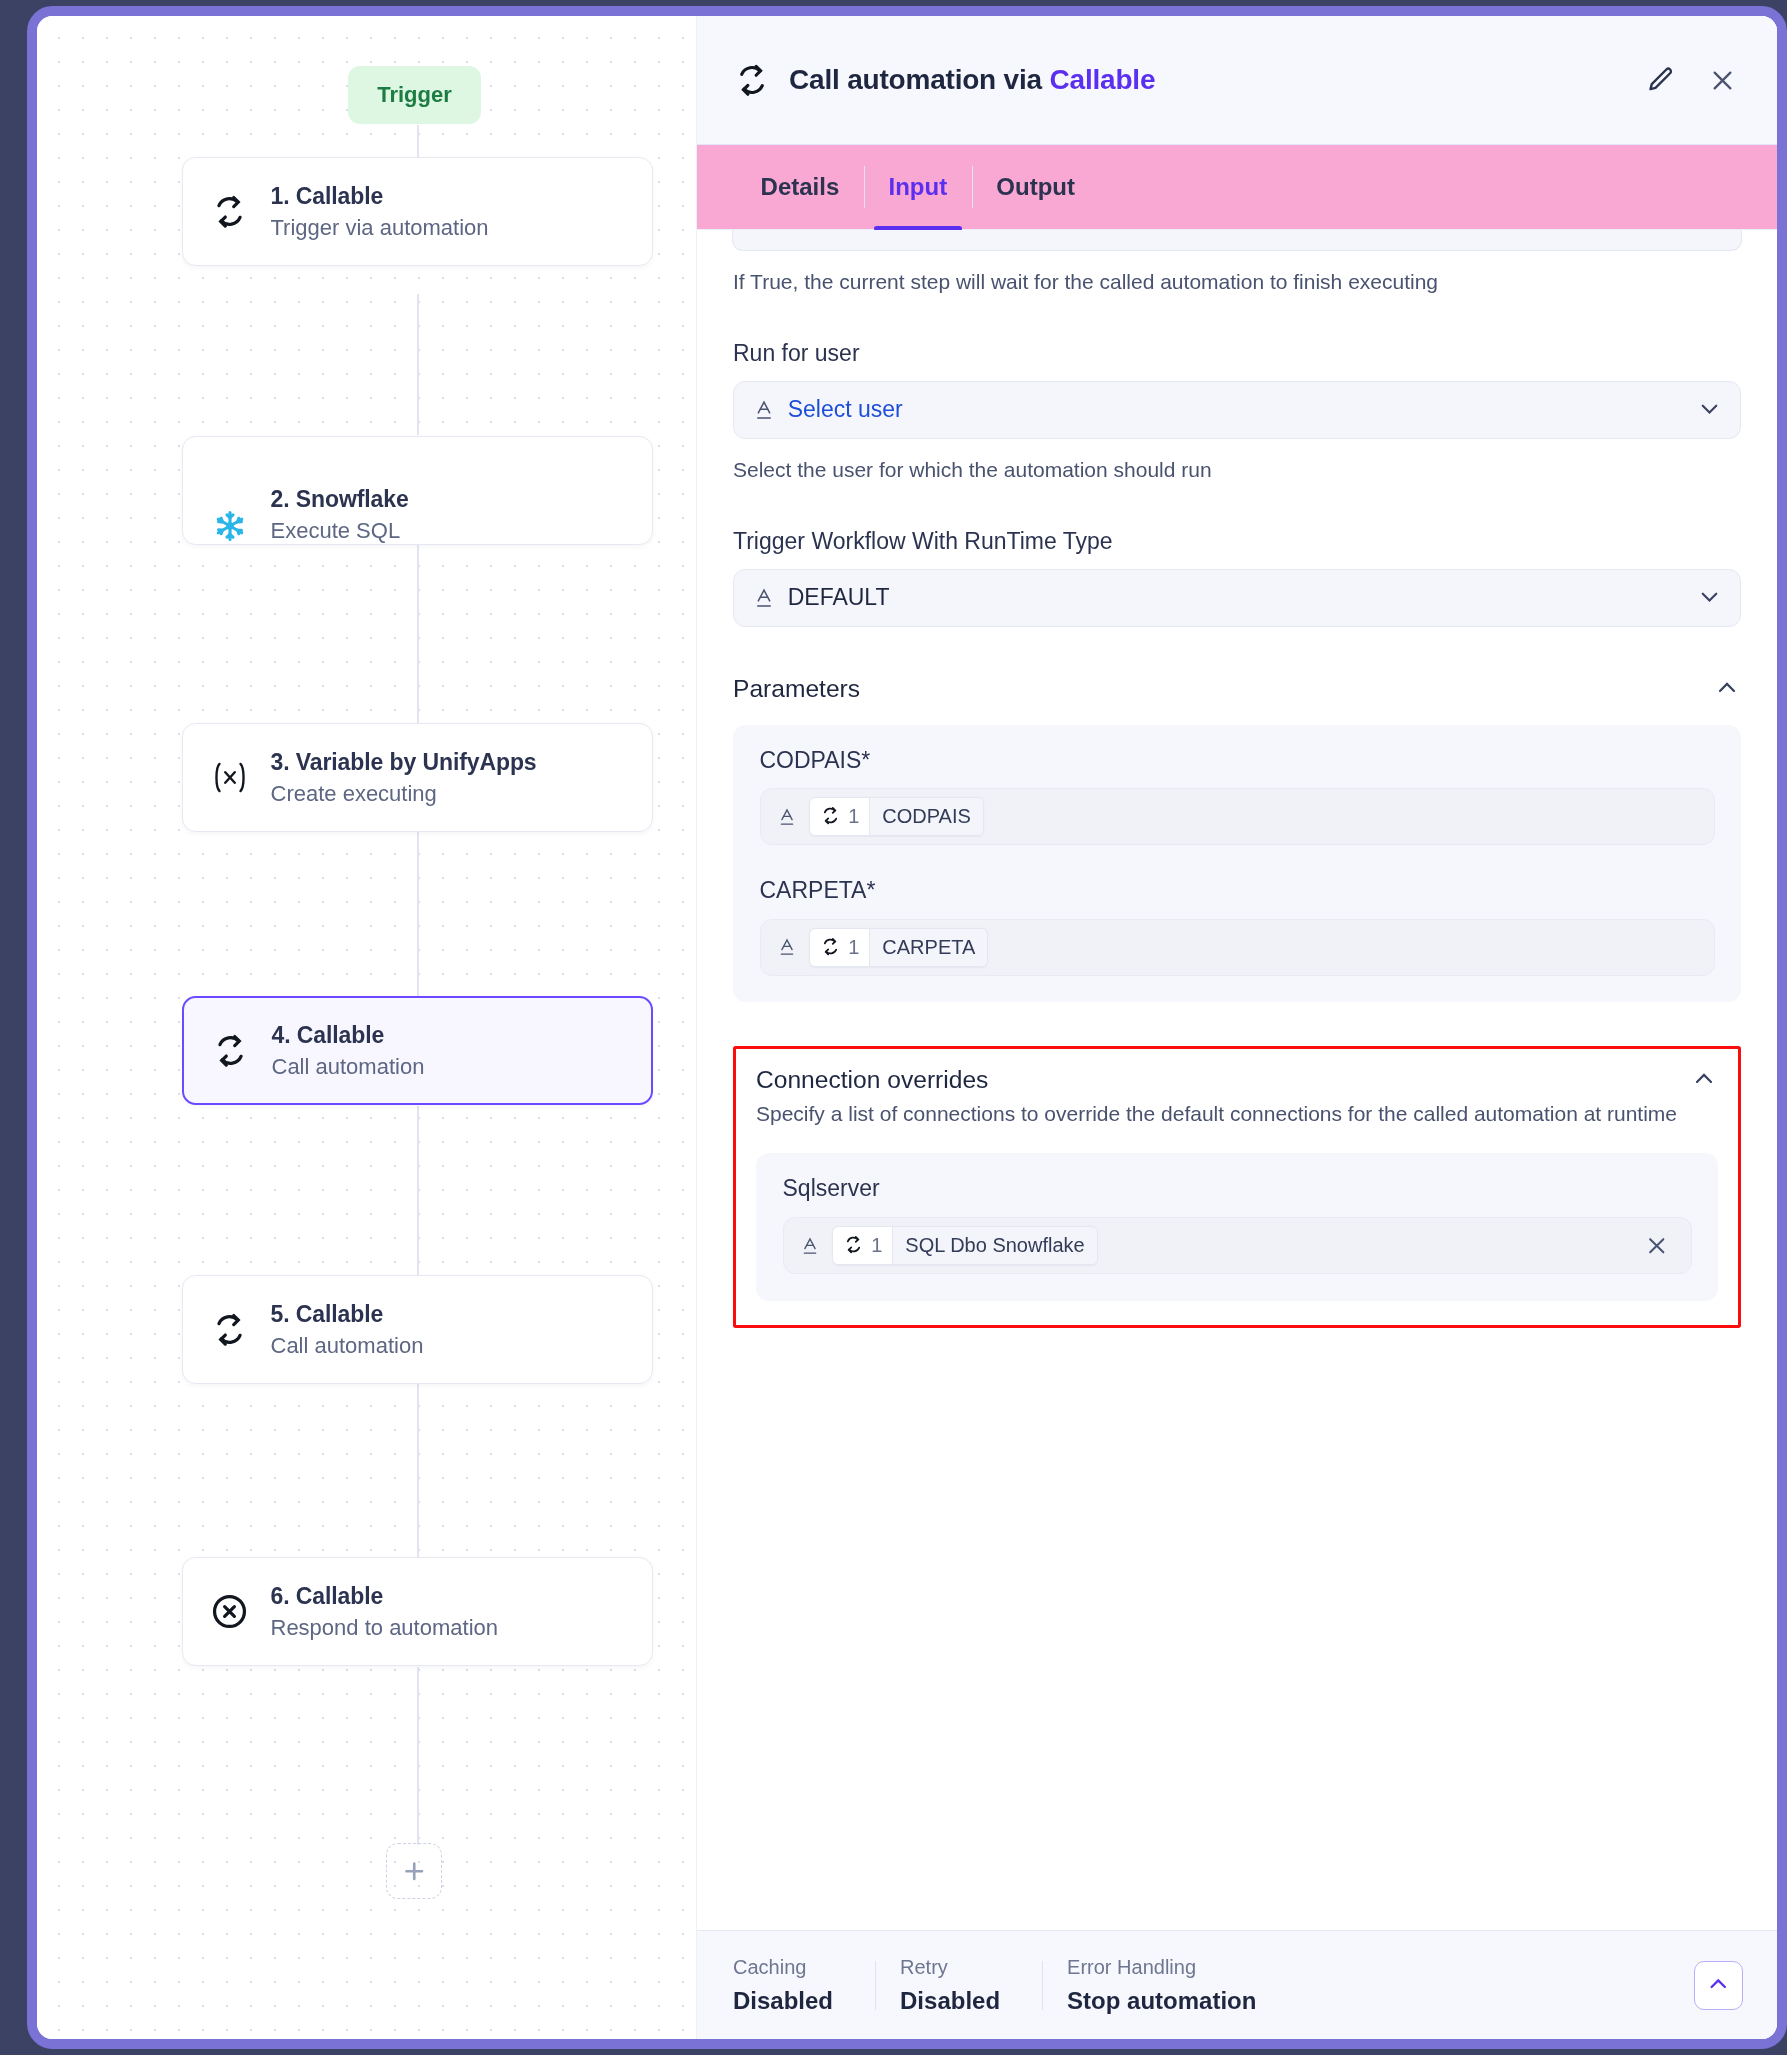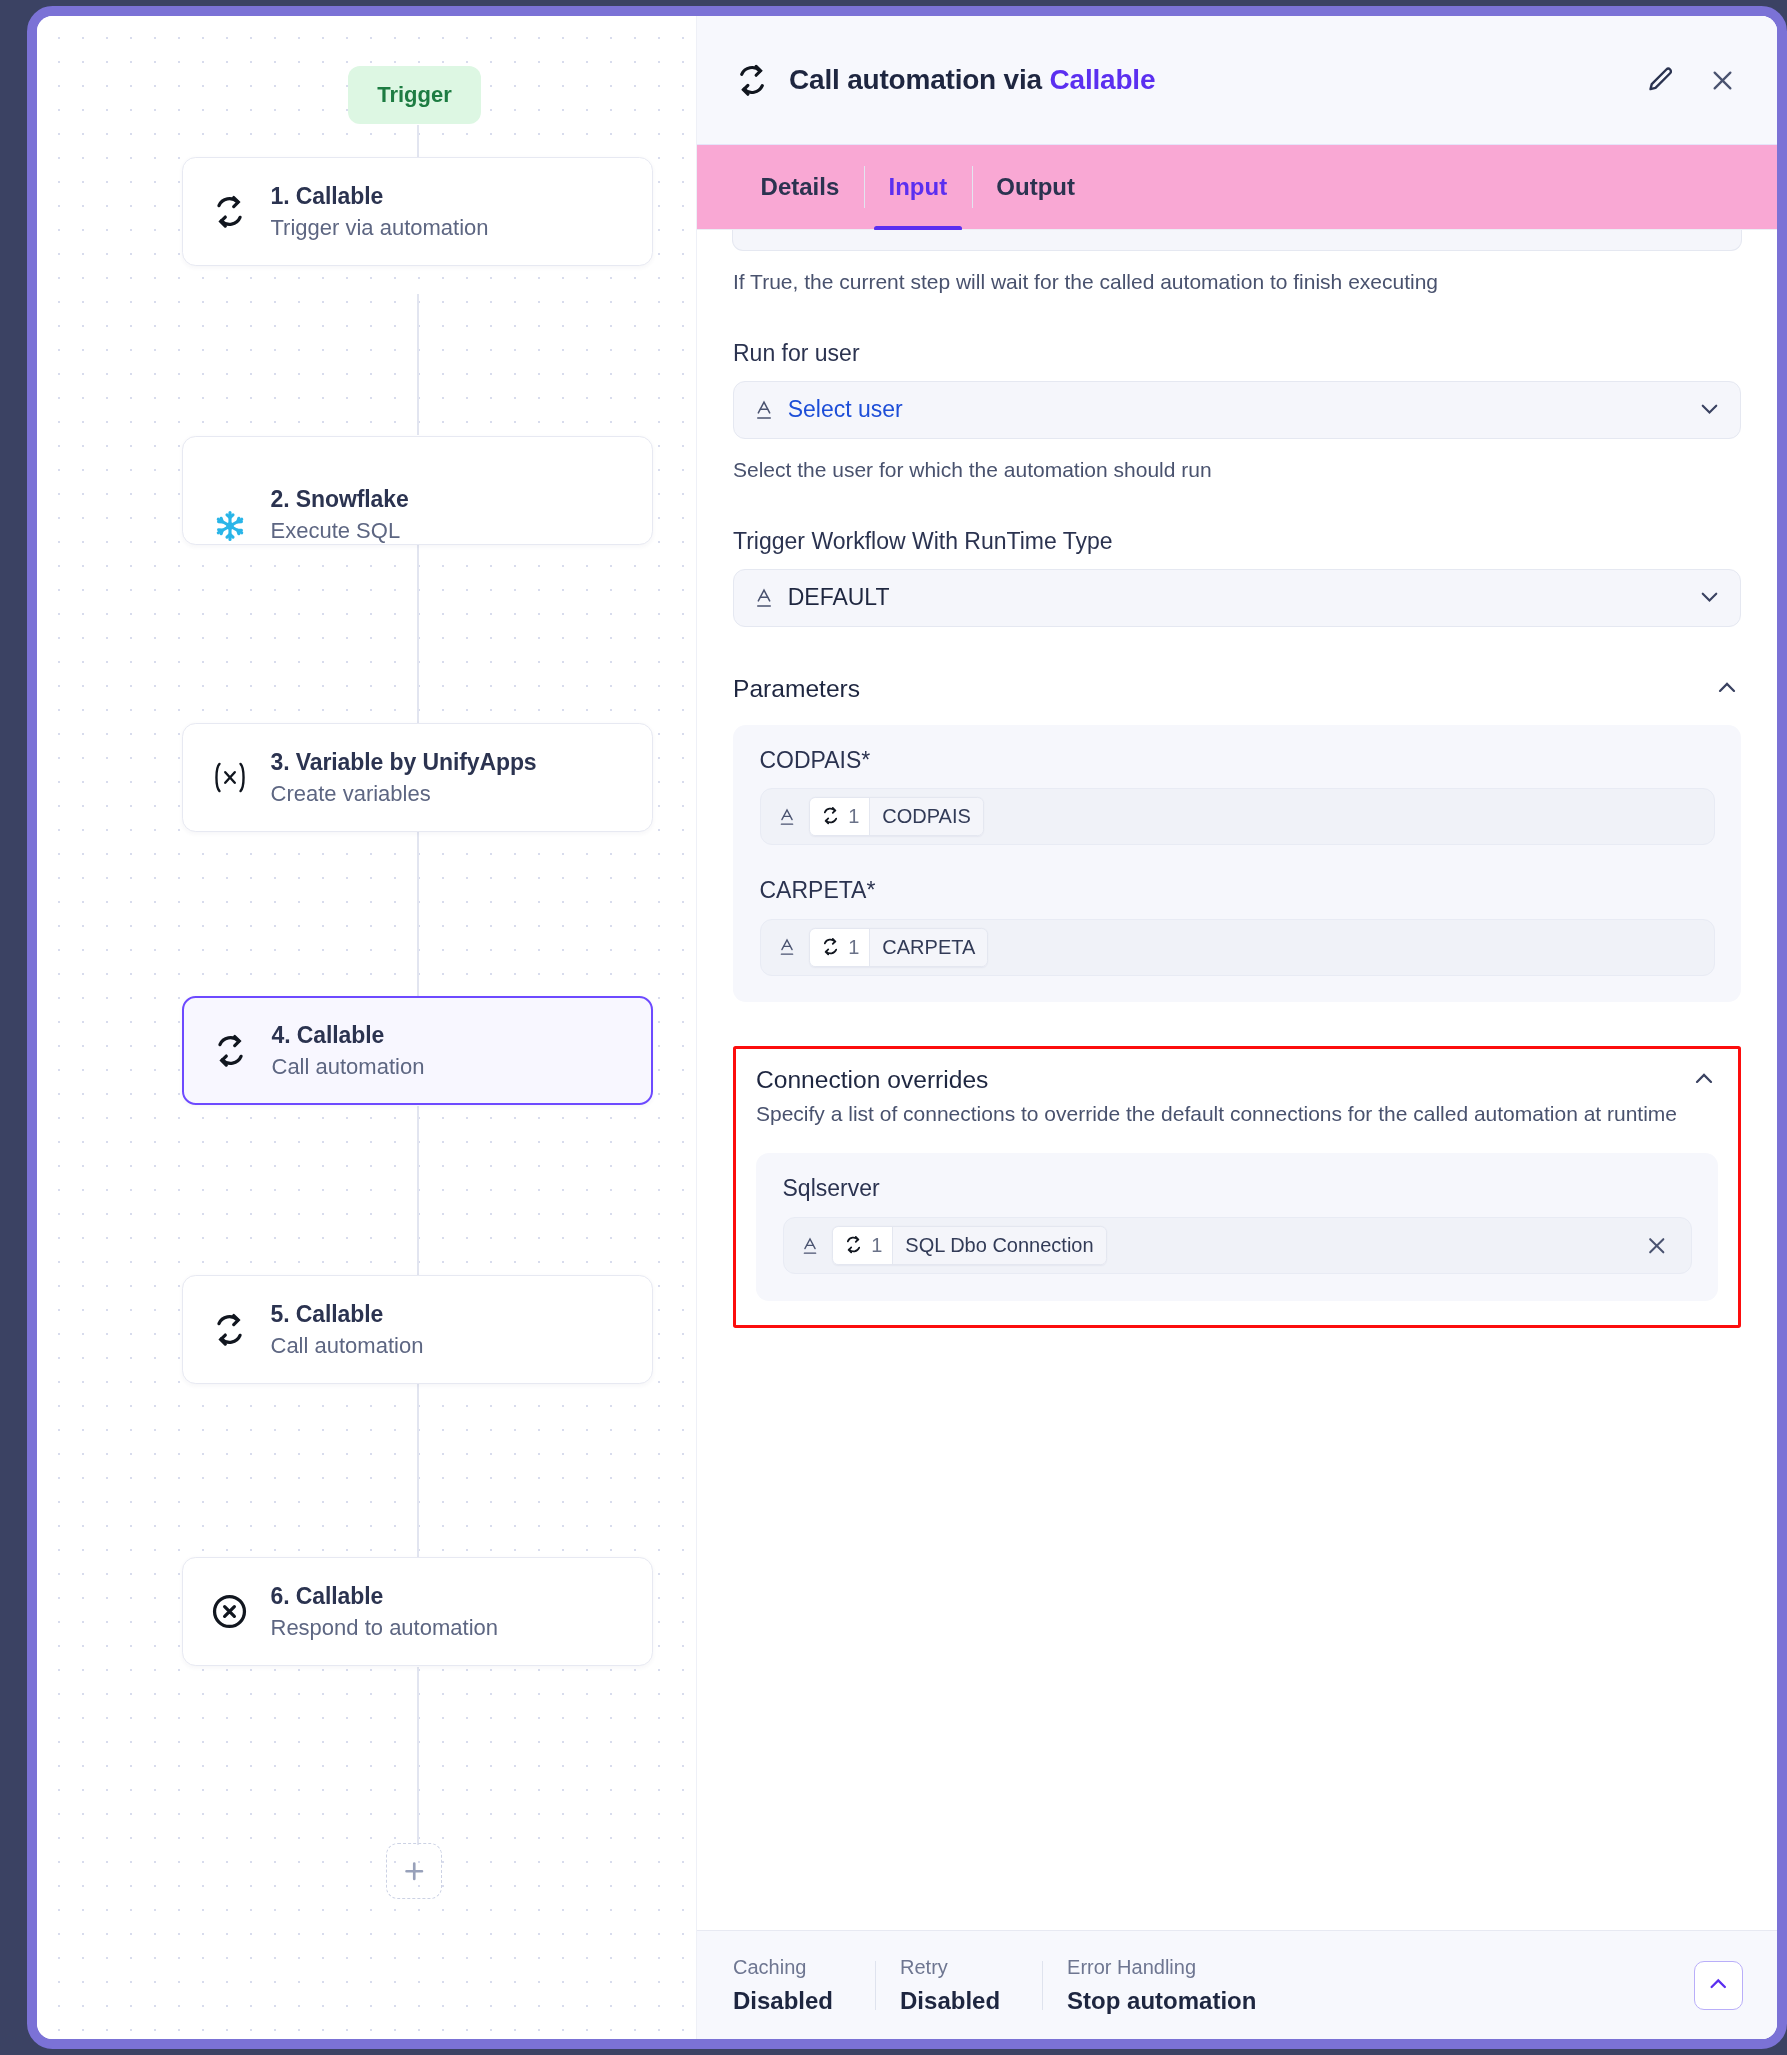--- a/index.html
+++ b/index.html
@@ -206,21 +206,21 @@
     <div class="node" style="top:707px;">
       <span class="n-icon">
         <svg width="42" height="35" viewBox="0 0 30 24" fill="none" stroke="#11161f" stroke-width="1.7" stroke-linecap="round">
           <path d="M7.5 2.3C4.6 5.2 4.6 18.8 7.5 21.7"></path>
           <path d="M22.5 2.3c2.9 2.9 2.9 16.5 0 19.4"></path>
           <path d="M11.6 8.2 18.4 15.8M18.4 8.2 11.6 15.8"></path>
         </svg>
       </span>
       <span class="n-text">
         <span class="n-title">3. Variable by UnifyApps</span>
-        <span class="n-sub">Create variables</span>
+        <span class="n-sub">Create executing</span>
       </span>
     </div>
 
     <div class="node selected" style="top:980px;">
       <span class="n-icon">
         <svg width="39" height="39" viewBox="0 0 24 24" fill="none" stroke="#11161f" stroke-width="2" stroke-linecap="round">
           <path d="M5.5 8.4A7 7 0 0 1 17 6.3"></path>
             <path d="M18.5 15.6A7 7 0 0 1 7 17.7"></path>
           <path d="M14.6 3.4 17.4 6.2 14.6 9"></path>
             <path d="M9.4 21 6.6 18.2 9.4 15.4"></path>
@@ -427,21 +427,21 @@
                 <span>
                   <svg width="21" height="21" viewBox="0 0 24 24" fill="none" stroke="#11161f" stroke-width="2" stroke-linecap="round">
                     <path d="M5.5 8.4A7 7 0 0 1 17 6.3"></path>
                       <path d="M18.5 15.6A7 7 0 0 1 7 17.7"></path>
                     <path d="M14.6 3.4 17.4 6.2 14.6 9"></path>
                       <path d="M9.4 21 6.6 18.2 9.4 15.4"></path>
                   </svg>
                 </span>
                 <span class="chip-num">1</span>
               </span>
-              <span class="chip-right">SQL Dbo Connection</span>
+              <span class="chip-right">SQL Dbo Snowflake</span>
             </span>
             <span class="chip-spacer"></span>
             <span class="chip-x">
               <svg width="25.5" height="25.5" viewBox="0 0 24 24" fill="none" stroke="#4a5370" stroke-width="1.9" stroke-linecap="round">
                 <path d="M5.8 5.8l12.4 12.4M18.2 5.8L5.8 18.2"></path>
               </svg>
             </span>
           </div>
         </div>
       </div>

